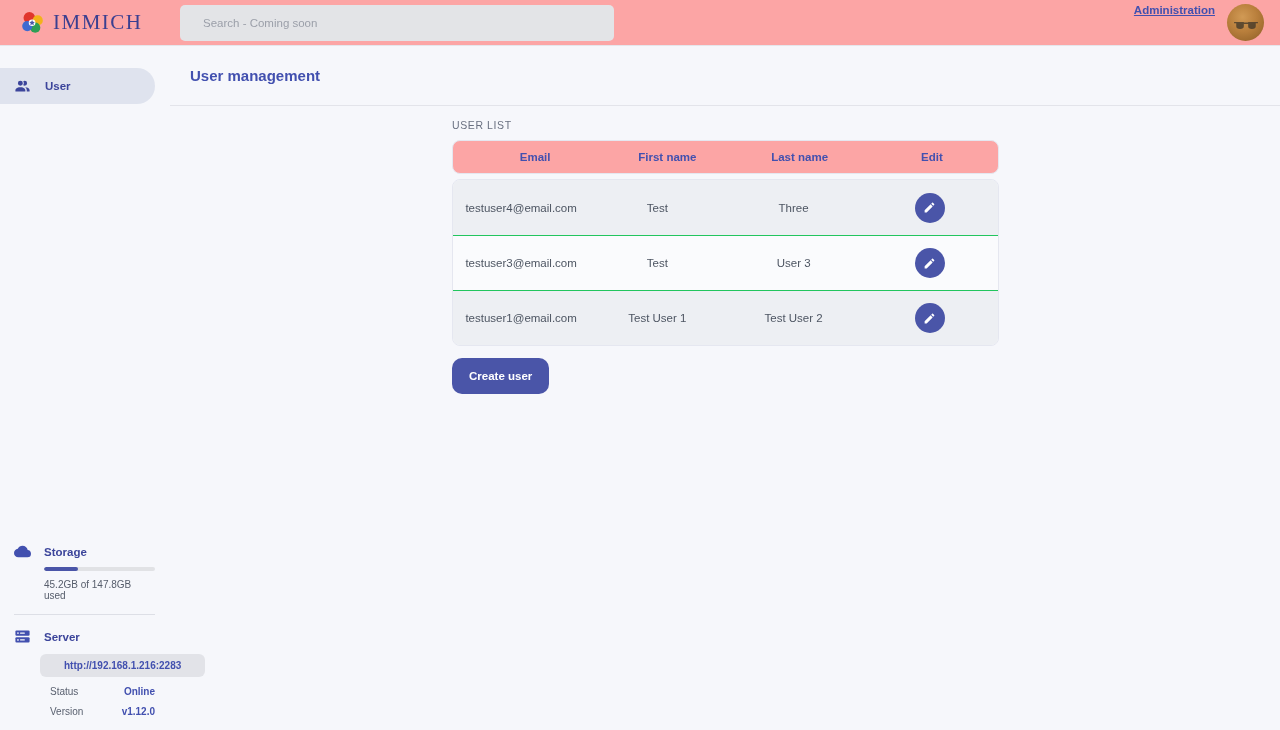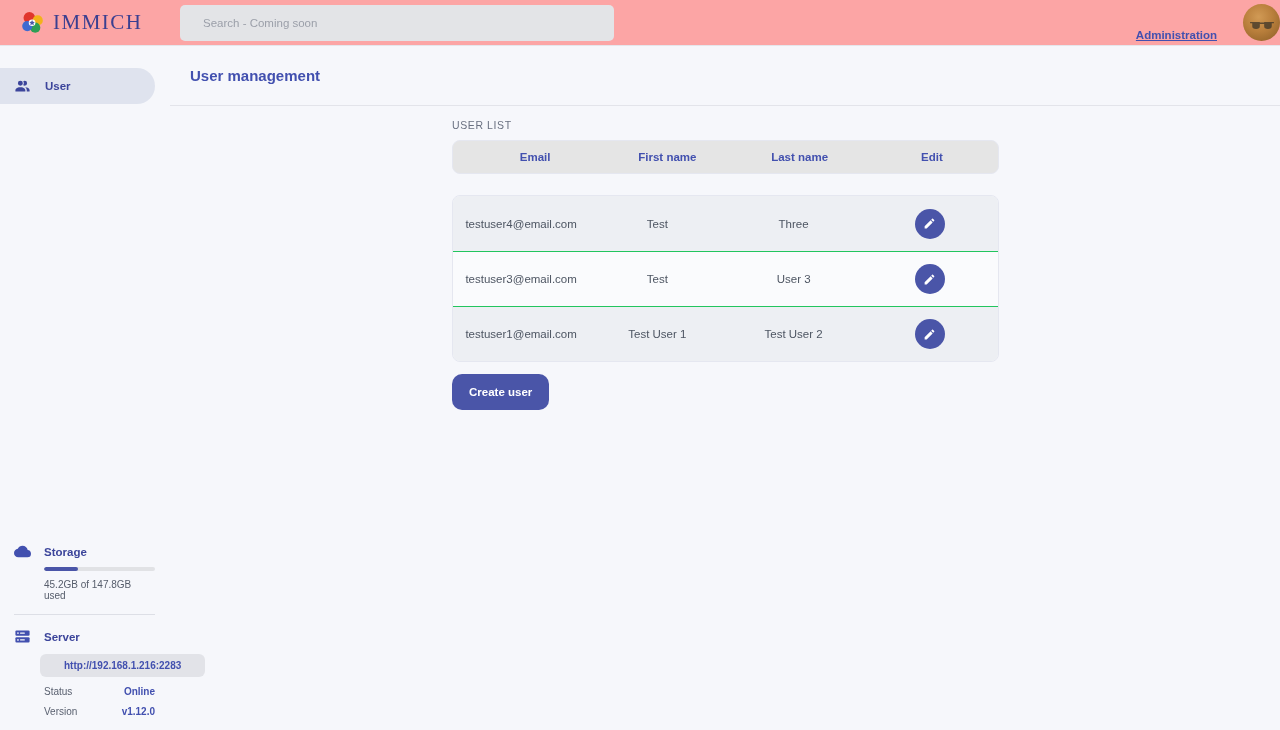--- a/index.html
+++ b/index.html
@@ -43,22 +43,23 @@
     padding-left: 23px;
     font-size: 11.5px;
     color: #6b7078;
     outline: none;
     font-family: inherit;
   }
   .search-input::placeholder { color: #9b9fa9; }
   .nav-right {
     margin-left: auto;
     display: flex;
-    align-items: flex-end;
-    gap: 26px;
+    align-items: flex-start;
+    gap: 12px;
+    padding-right: 16px;
   }
   .admin-link {
     font-size: 11.5px;
     font-weight: 700;
     color: #4250af;
     text-decoration: underline;
     cursor: pointer;
   }
   .avatar {
     width: 37px; height: 37px;
@@ -119,21 +120,21 @@
     font-size: 10px;
     font-weight: 700;
     color: #4250af;
   }
   .kv {
     display: flex;
     justify-content: space-between;
     margin-top: 9px;
     font-size: 10px;
   }
-  .kv .k { color: #5a6170; }
+  .kv .k { color: #5a6170; margin-left: 6px; }
   .kv .v { color: #4250af; font-weight: 700; }
 
   
   .main { flex: 1; }
   .title-bar {
     height: 60px;
     border-bottom: 1px solid #e3e4ea;
     display: flex;
     align-items: center;
     padding-left: 20px;
@@ -144,27 +145,27 @@
   .section-label {
     font-size: 10.5px;
     font-weight: 500;
     letter-spacing: .6px;
     color: #697080;
     margin-bottom: 9px;
   }
   .table { width: 547px; }
   .thead {
     height: 34px;
-    background: #e5e5e5;
+    background: #fca5a5;
     border: 1px solid #e5e7f0;
     border-radius: 8px;
     display: grid;
     grid-template-columns: repeat(4, 1fr);
     align-items: center;
-    margin-bottom: 21px;
+    margin-bottom: 5px;
     padding-left: 16px;
   }
   .th {
     text-align: center;
     font-size: 11.5px;
     font-weight: 600;
     color: #4250af;
   }
   .tbody {
     border: 1px solid #e5e7f0;

